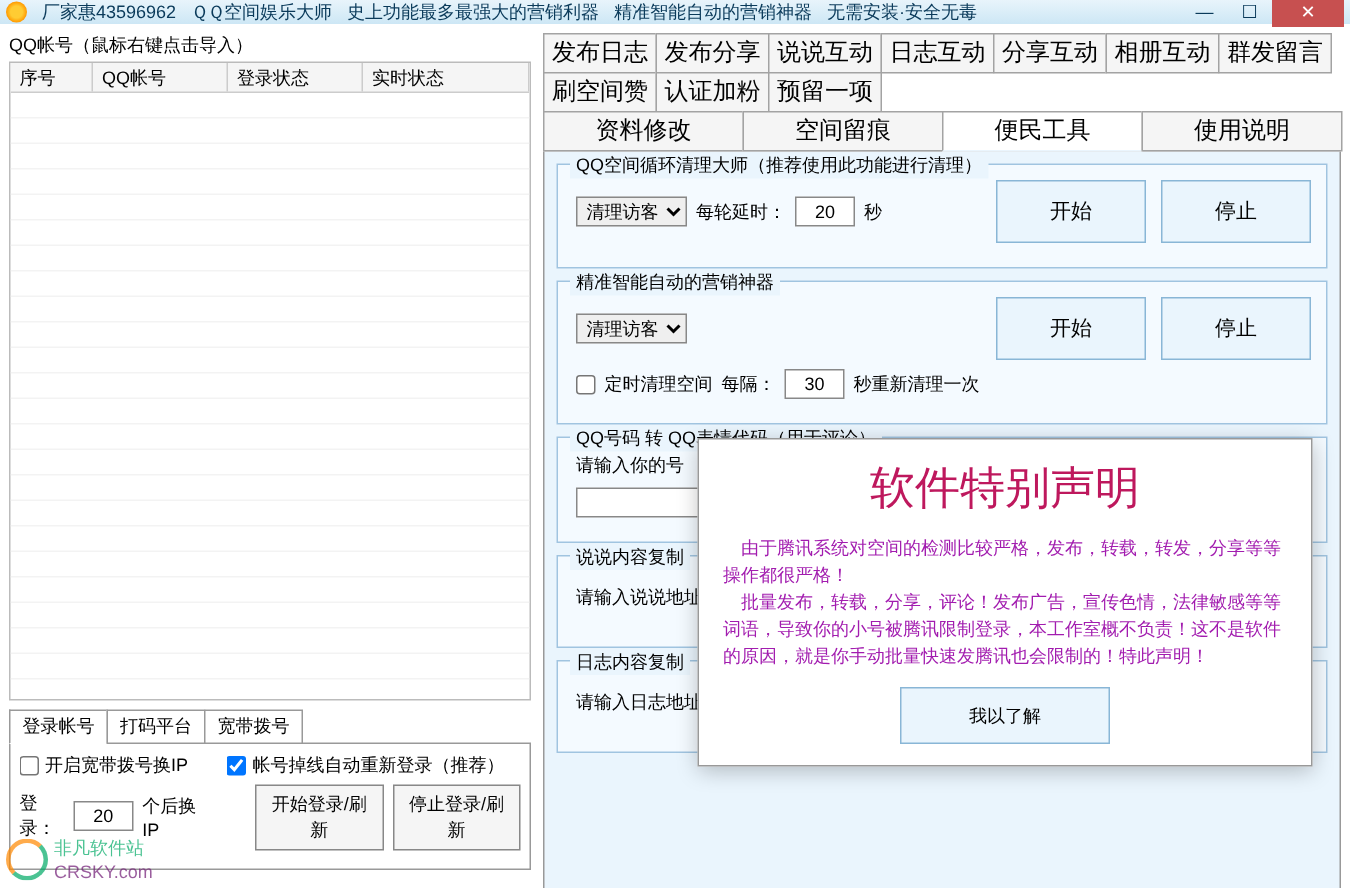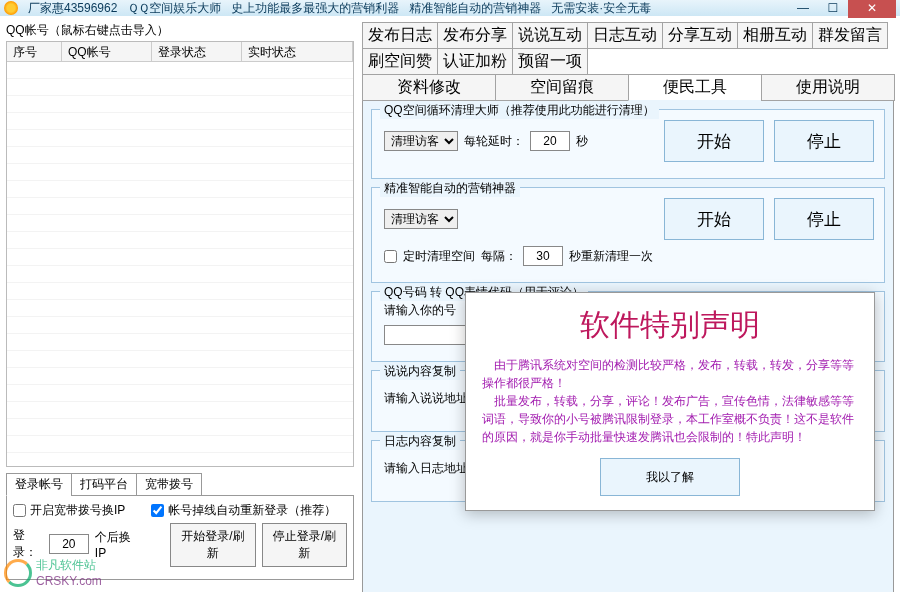--- a/index.html
+++ b/index.html
@@ -29,21 +29,21 @@
 .rtab { border: 1px solid #a3a3a3; padding: 2px 5px; background: #f5f5f5; margin-right: -1px; margin-bottom: -1px; font-size: 16px; white-space: nowrap; }
 .rtab.row2 { flex: 1; text-align: center; padding: 2px 4px; }
 .rtab.active { background: #fff; border-bottom: 1px solid #eaf5fd; }
 .main-area { border: 1px solid #999; padding: 8px; height: 505px; background: #eaf5fd; }
 .group-box { border: 1px solid #a0c4e0; background: #f4faff; margin-bottom: 8px; padding: 10px 10px 10px 12px; position: relative; }
 .group-title { position: absolute; top: -8px; left: 8px; background: #eaf5fd; padding: 0 4px; font-size: 12px; }
 .form-row { display: flex; align-items: center; gap: 6px; margin-bottom: 6px; }
 .form-row label, .form-row span { font-size: 12px; }
 select, input[type=text] { border: 1px solid #888; padding: 1px 2px; font-size: 12px; height: 20px; }
 .num-input { width: 40px; text-align: center; }
-.big-btn { border: 1px solid #89b6d6; background: #eaf5fd; width: 100px; height: 42px; display: flex; align-items: center; justify-content: center; font-size: 17px; }
+.big-btn { border: 1px solid #89b6d6; background: #eaf5fd; width: 100px; height: 42px; display: flex; align-items: center; justify-content: center; font-size: 14px; }
 .btn-group { display: flex; gap: 10px; margin-left: auto; }
 .small-btn { border: 1px solid #888; background: #f5f5f5; padding: 4px 8px; font-size: 12px; }
 .checkbox-row { display: flex; align-items: center; gap: 4px; margin-bottom: 4px; }
 .checkbox-row input { width: 13px; height: 13px; }
 .dialog { position: absolute; left: 465px; top: 292px; width: 410px; background: #fff; border: 1px solid #999; box-shadow: 0 3px 14px rgba(0,0,0,.25); padding: 12px 16px 14px; }
 .dialog-title { color: #be185d; font-size: 30px; text-align: center; margin-bottom: 10px; font-weight: normal; }
 .dialog-body { color: #a21caf; font-size: 12px; line-height: 1.5; margin-bottom: 12px; }
 .dialog-body .indent { text-indent: 1em; }
 .dialog-btn { border: 1px solid #89b6d6; background: #eaf5fd; width: 140px; height: 38px; margin: 0 auto; display: flex; align-items: center; justify-content: center; }
 .watermark { position: absolute; left: 4px; bottom: 4px; display: flex; align-items: center; gap: 4px; color: #0a6; font-size: 14px; opacity: .7; }

